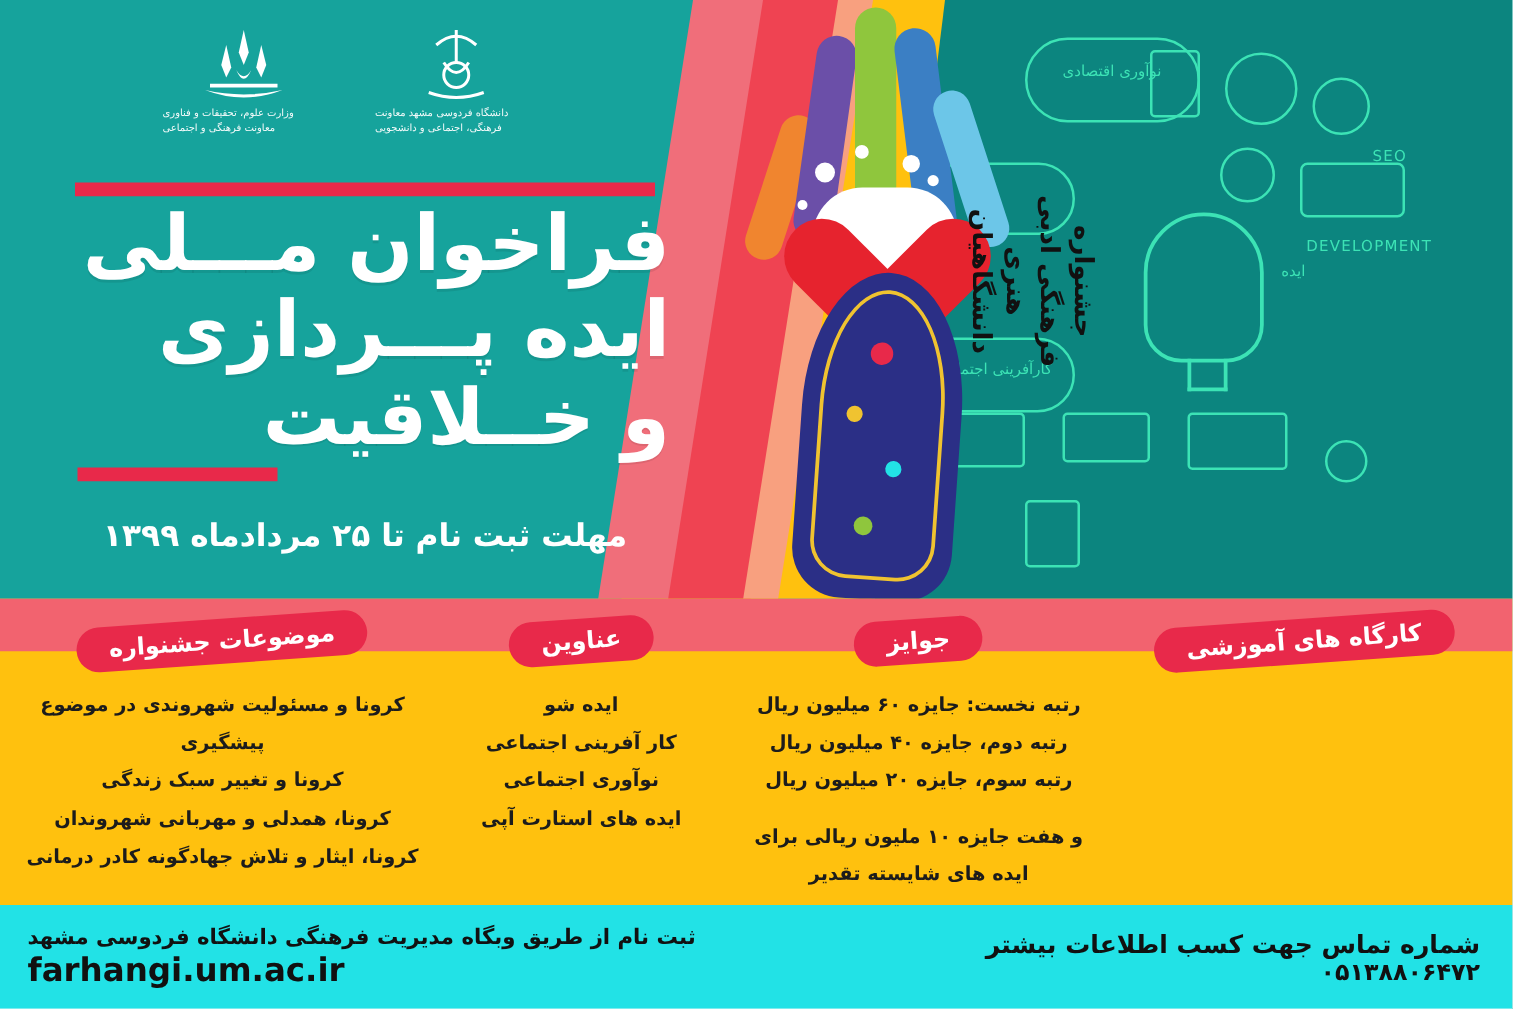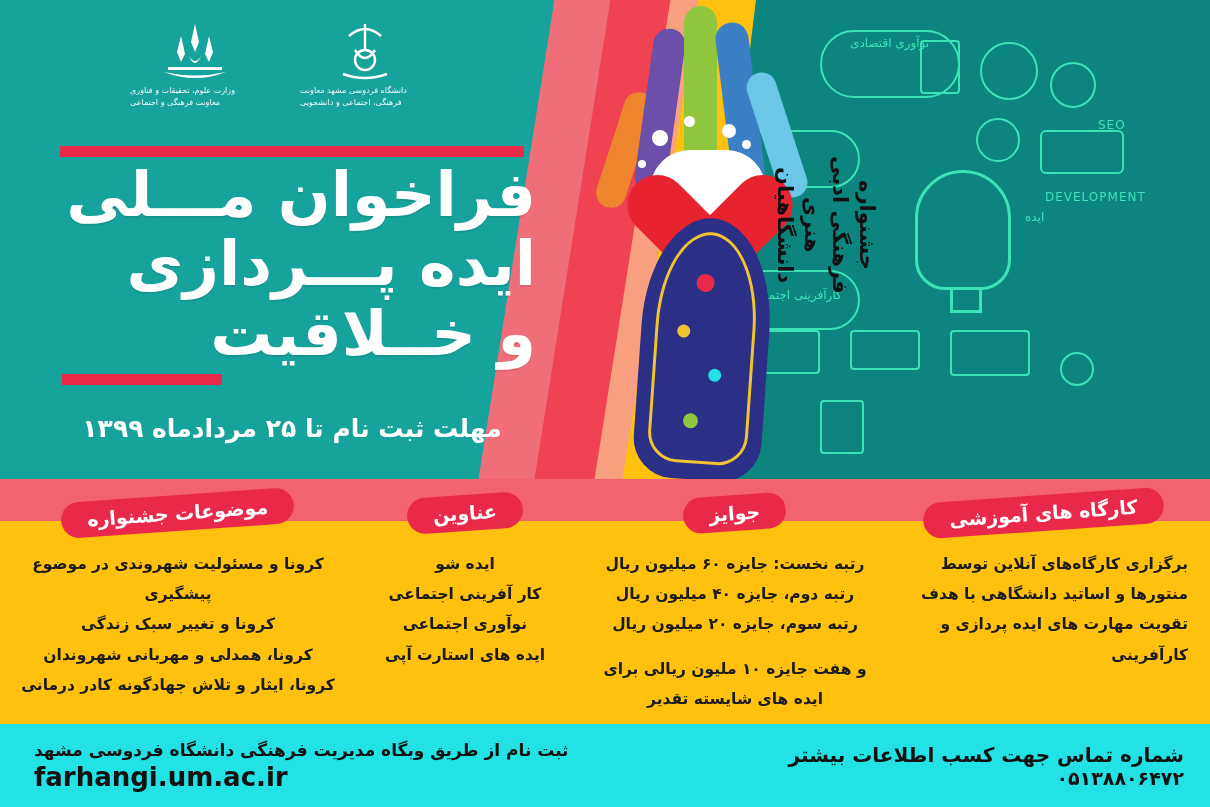--- a/index.html
+++ b/index.html
@@ -179,21 +179,21 @@
     background: #22e2e6;
     display:flex; align-items:center; direction: rtl;
   }
   .bottom-right {
     width: 560px; text-align: right; padding-right: 26px;
     font-size: 20px; font-weight:700; color:#111;
     direction: rtl;
   }
   .bottom-right .phone { font-size: 19px; letter-spacing:1px; }
   .bottom-left {
-    flex: 1; text-align: left; padding-left: 34px; direction: rtl;
+    flex: 1; text-align: left; padding-left: 22px; direction: rtl;
   }
   .bottom-left .line1 { font-size: 17px; font-weight:700; color:#111; }
   .bottom-left .site { font-size: 26px; font-weight:700; color:#111; margin-top: 2px; direction: ltr;}
 </style>
 </head>
 <body>
 
 <div class="poster">
 
   <div class="top">
@@ -219,21 +219,21 @@
       <div class="doodle" style="top:130px; left:340px; width:84px; height:44px; border-radius:6px;"></div>
       <div class="doodle d-circle" style="top:118px; left:276px; width:44px; height:44px;"></div>
       <div class="doodle" style="top:330px; left:60px; width:60px; height:44px; border-radius:4px;"></div>
       <div class="doodle" style="top:330px; left:150px; width:70px; height:40px; border-radius:4px;"></div>
       <div class="doodle" style="top:330px; left:250px; width:80px; height:46px; border-radius:4px;"></div>
       <div class="doodle d-circle" style="top:352px; left:360px; width:34px; height:34px;"></div>
       <div class="doodle" style="top:400px; left:120px; width:44px; height:54px; border-radius:4px;"></div>
       <div class="doodle d-text" style="top:210px; left:300px;margin-left:25px;">ایده</div>
       <div class="doodle d-text" style="top:190px; left:345px;">DEVELOPMENT</div>
       <div class="doodle d-text" style="top:118px; left:398px;">SEO</div>
-      <div class="doodle d-text" style="top:36px; left:150px;">نوآوری اقتصادی</div>
+      <div class="doodle d-text" style="top:50px; left:150px;">نوآوری اقتصادی</div>
       <div class="doodle d-text" style="top:288px; left:48px;">کارآفرینی اجتماعی</div>
     </div>
 
     <div class="hand">
       <div class="finger f1"></div>
       <div class="finger f2"></div>
       <div class="finger f3"></div>
       <div class="finger f4"></div>
       <div class="finger f5"></div>
       <div class="palm"></div>
@@ -297,23 +297,20 @@
     </div>
     <div class="rule rule-bot"></div>
     <div class="deadline">مهلت ثبت نام تا ۲۵ مردادماه ۱۳۹۹</div>
   </div>
 
   <div class="mid">
     <div class="mid-strip"></div>
 
     <div class="col col-1">
       <span class="col-head">کارگاه های آموزشی</span>
-      <div class="col-body col-body-r">
-        <p>برگزاری کارگاه‌های آنلاین توسط منتورها و اساتید دانشگاهی با هدف تقویت مهارت های ایده پردازی و کارآفرینی</p>
-      </div>
     </div>
 
     <div class="col col-2">
       <span class="col-head">جوایز</span>
       <div class="col-body">
         <p style="white-space:pre-line">رتبه نخست: جایزه ۶۰ میلیون ریال
 رتبه دوم، جایزه ۴۰ میلیون ریال
 رتبه سوم، جایزه ۲۰ میلیون ریال</p>
         <p>و هفت جایزه ۱۰ ملیون ریالی برای ایده های شایسته تقدیر</p>
       </div>

